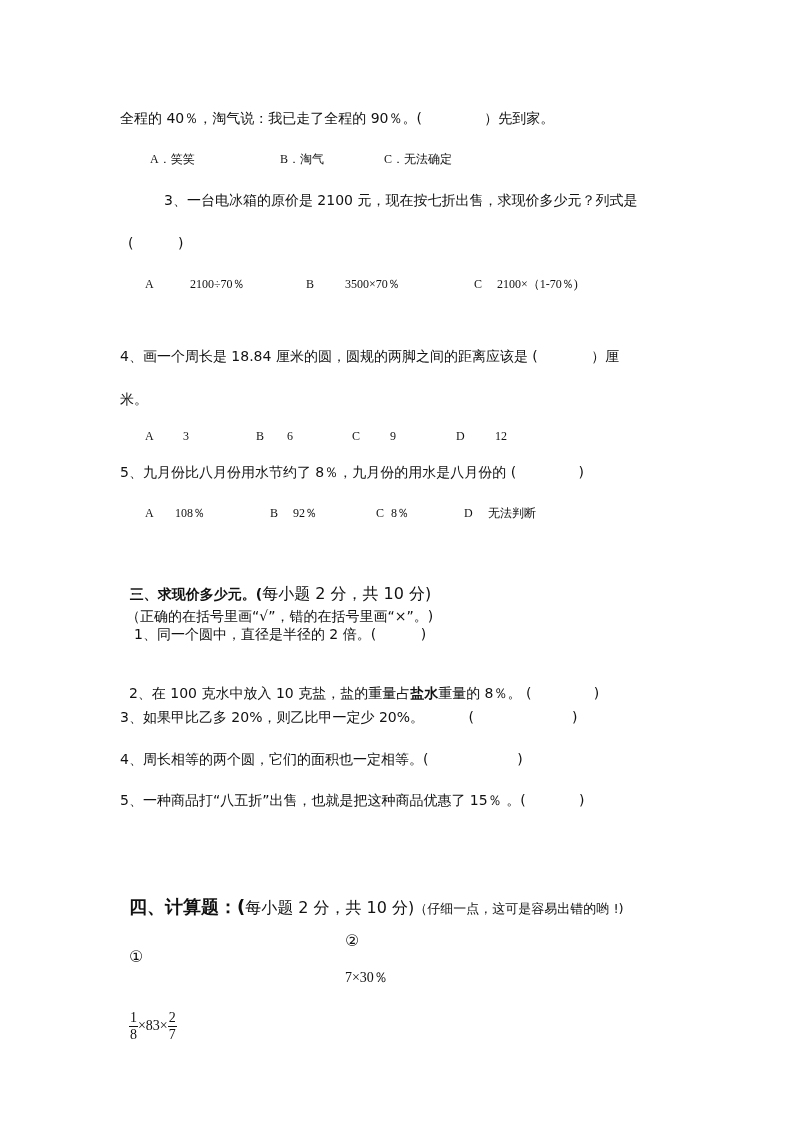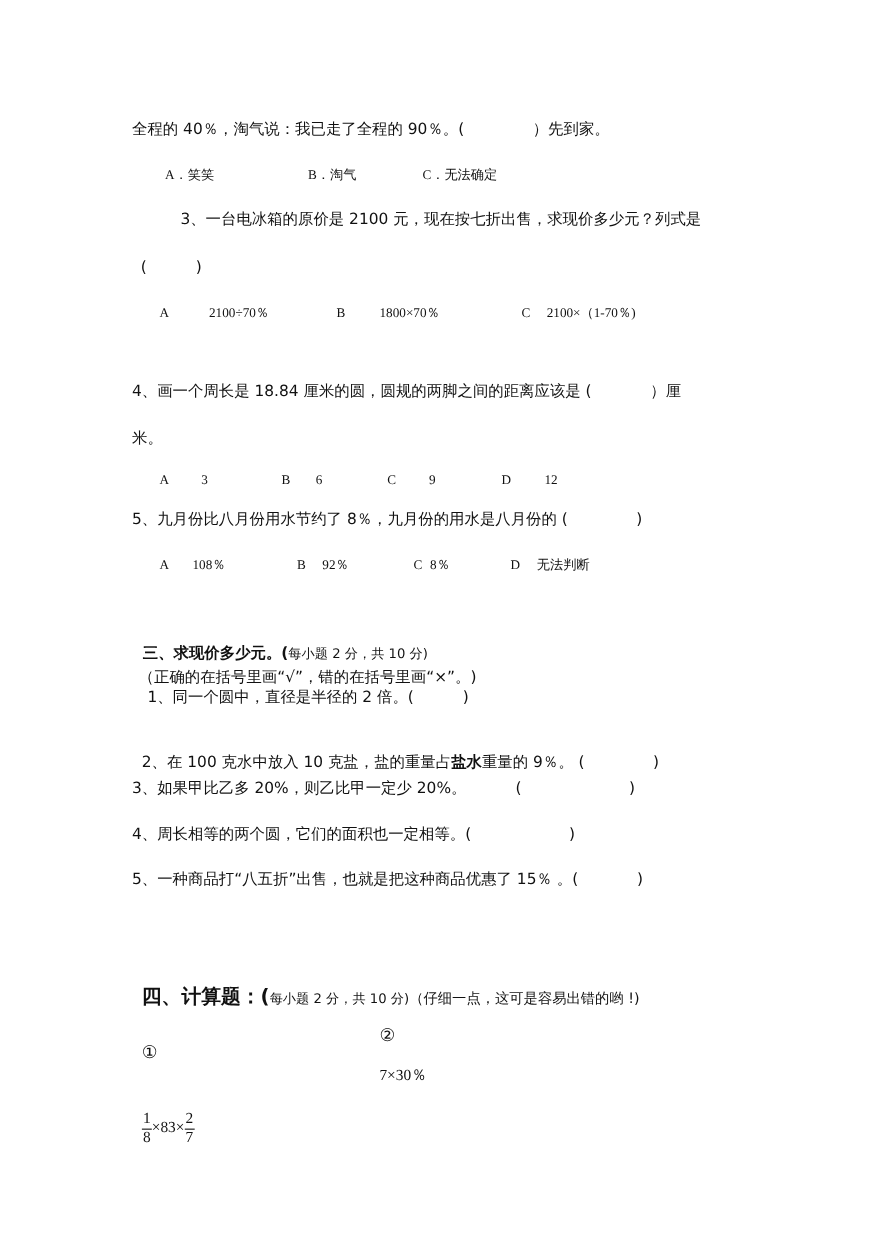--- a/index.html
+++ b/index.html
@@ -2,21 +2,21 @@
 <html><head>
 <meta charset="utf-8">
 <style>
   html, body { margin: 0; padding: 0; background: #ffffff; }
   body { width: 793px; height: 1122px; position: relative; overflow: hidden;
          font-family: "DejaVu Sans", "Liberation Sans", sans-serif; color: #111; }
   .line { position: absolute; left: 0; white-space: pre; font-size: 14px; line-height: 18px; }
   .opt { position: absolute; white-space: pre; font-size: 12px; line-height: 18px; }
   .optletter { font-family: "Liberation Serif", "DejaVu Serif", serif; }
   .bold { font-weight: bold; }
-  .small { font-size: 12px; font-weight: normal; }
+  .small { font-size: 16px; font-weight: normal; }
   .h4 { font-size: 18px; font-weight: bold; }
   .frac { display: inline-block; vertical-align: middle; text-align: center;
           font-family: "Liberation Serif", "DejaVu Serif", serif; font-size: 14px; line-height: 16px; }
   .frac .top { display: block; border-bottom: 1px solid #111; padding: 0 1px; }
   .frac .bot { display: block; }
   .serif { font-family: "Liberation Serif", "DejaVu Serif", serif; }
 </style>
 </head>
 <body>
 
@@ -26,21 +26,21 @@
   <span class="opt" style="left:280px; top:150px;"><span class="optletter">B．</span><span>淘气</span></span>
   <span class="opt" style="left:384px; top:150px;"><span class="optletter">C．</span><span>无法确定</span></span>
 </div>
 
 <div class="line" style="left:120px; top:191px;margin-left:44px;">3、一台电冰箱的原价是 2100 元，现在按七折出售，求现价多少元？列式是</div>
 <div class="line" style="left:128px; top:234px;">(          )</div>
 <div>
   <span class="opt serif" style="left:145px; top:275px;">A</span>
   <span class="opt serif" style="left:190px; top:275px;">2100÷70％</span>
   <span class="opt serif" style="left:306px; top:275px;">B</span>
-  <span class="opt serif" style="left:345px; top:275px;">1800×70％</span>
+  <span class="opt serif" style="left:345px; top:275px;">3500×70％</span>
   <span class="opt serif" style="left:474px; top:275px;">C</span>
   <span class="opt serif" style="left:497px; top:275px;font-family:Liberation Serif, serif;">2100×（1-70％)</span>
 </div>
 
 <div class="line" style="left:120px; top:347px;">4、画一个周长是 18.84 厘米的圆，圆规的两脚之间的距离应该是 (            ）厘</div>
 <div class="line" style="left:120px; top:390px;">米。</div>
 <div>
   <span class="opt serif" style="left:145px; top:427px;">A</span>
   <span class="opt serif" style="left:183px; top:427px;">3</span>
   <span class="opt serif" style="left:256px; top:427px;">B</span>
@@ -62,21 +62,21 @@
   <span class="opt serif" style="left:464px; top:504px;">D</span>
   <span class="opt" style="left:488px; top:504px;">无法判断</span>
 </div>
 
 <div class="line bold" style="left:120px; top:567px;">
   <span>三、求现价多少元。(</span><span class="small">每小题 2 分，共 10 分)</span>
 </div>
 <div class="line" style="left:126px; top:591px;margin-top:16px;">（正确的在括号里画“√”，错的在括号里画“×”。)</div>
 <div class="line" style="left:120px; top:625px;margin-left:14px;">1、同一个圆中，直径是半径的 2 倍。(          )</div>
 <div class="line" style="left:120px; top:666px;">
-  <span>2、在 100 克水中放入 10 克盐，盐的重量占</span><span class="bold">盐水</span><span>重量的 9％。 (              )</span>
+  <span>2、在 100 克水中放入 10 克盐，盐的重量占</span><span class="bold">盐水</span><span>重量的 8％。 (              )</span>
 </div>
 <div class="line" style="left:120px; top:708px;">3、如果甲比乙多 20%，则乙比甲一定少 20%。          (                      )</div>
 <div class="line" style="left:120px; top:750px;">4、周长相等的两个圆，它们的面积也一定相等。(                    )</div>
 <div class="line" style="left:120px; top:791px;">5、一种商品打“八五折”出售，也就是把这种商品优惠了 15％ 。(            )</div>
 
 <div class="line" style="left:120px; top:874px; line-height:22px;">
   <span class="h4">四、计算题：(</span><span class="small">每小题 2 分，共 10 分)</span><span style="font-size:13px;">（仔细一点，这可是容易出错的哟 !)</span>
 </div>
 
 <div class="line" style="left:120px; top:906px; line-height:34px;">

